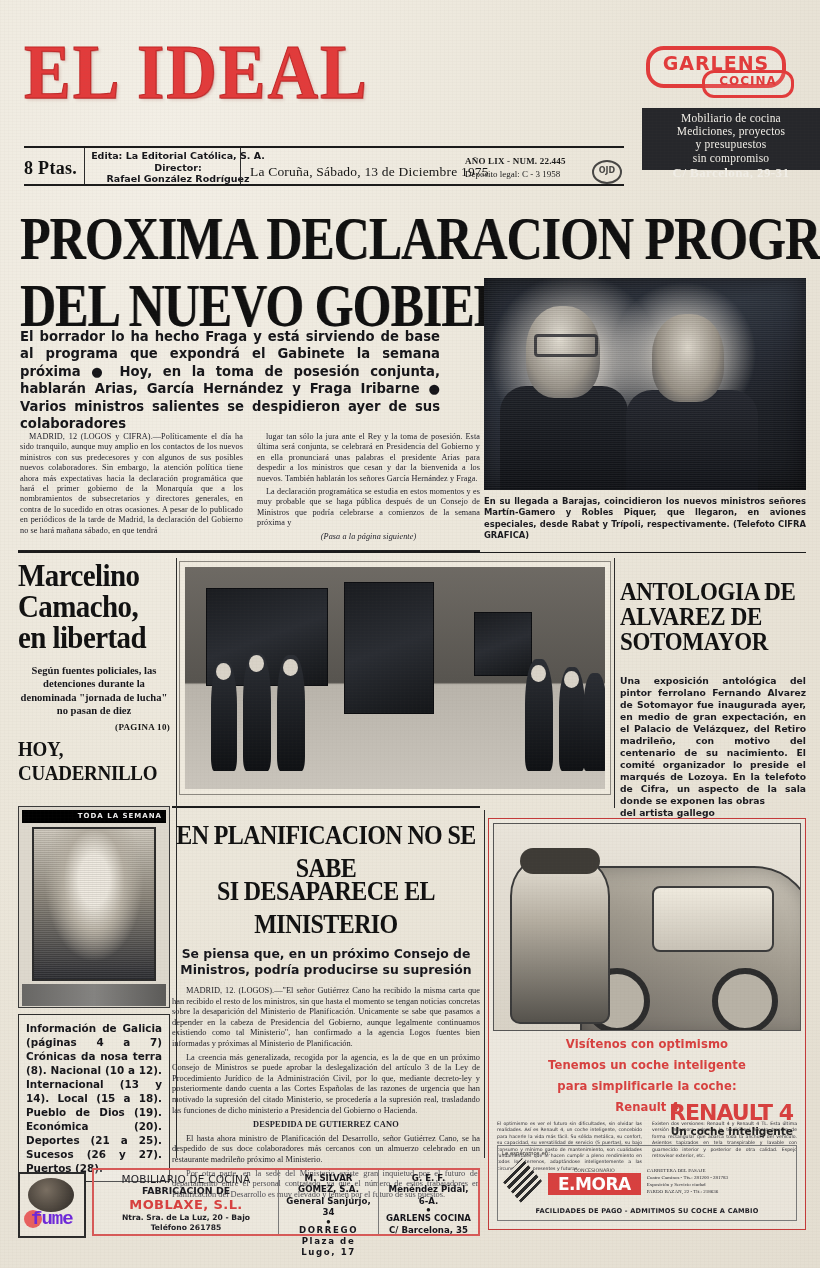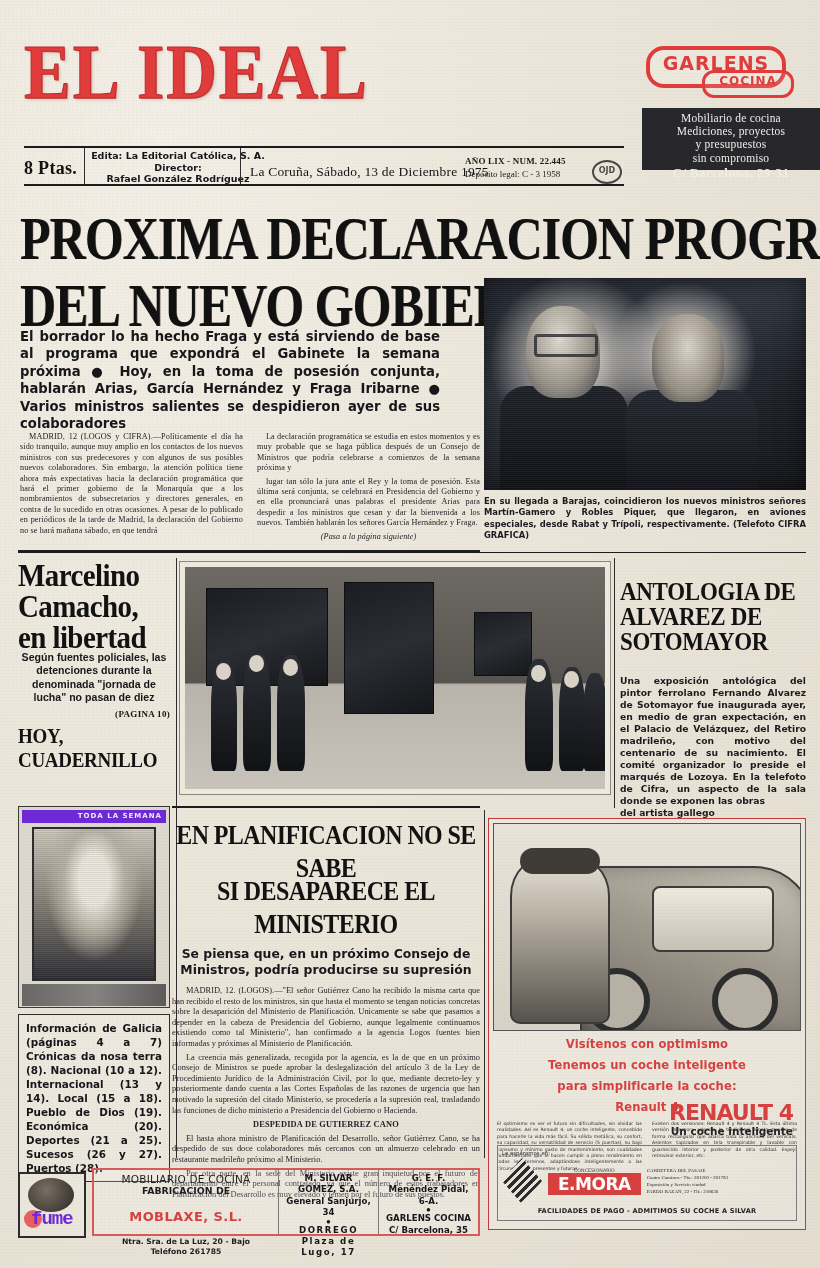--- a/index.html
+++ b/index.html
@@ -132,34 +132,34 @@
 
   .rule-h{position:absolute;background:#1c1c1c;}
 
   
   .leftcol{position:absolute;left:18px;top:558px;width:152px;}
   .camacho-hl{
     font-family:"Liberation Serif",serif;font-weight:700;font-size:29px;line-height:31px;
     color:#111;letter-spacing:-.6px;transform:scaleY(1.12);transform-origin:left top;
   }
   .camacho-sub{
-    margin-top:0;font-family:Liberation Sans, sans-serif;font-weight:700;font-size:10.6px;
+    margin-top:13px;font-family:Liberation Serif, serif;font-weight:700;font-size:10.6px;
     line-height:13.4px;text-align:center;color:#17171c;
   }
   .pagina{margin-top:4px;text-align:right;font-family:"Liberation Serif",serif;
     font-weight:700;font-size:9px;letter-spacing:.3px;}
   .cuadernillo{
     margin-top:6px;font-family:"Liberation Serif",serif;font-weight:700;font-size:19px;
     letter-spacing:-.3px;color:#111;transform:scaleY(1.08);transform-origin:left top;
   }
   .magad{
     position:absolute;left:18px;top:806px;width:152px;height:202px;
     border:1px solid #3a3a3a;background:#ddd8cd;box-sizing:border-box;padding:3px;
   }
-  .magad .bar{height:13px;background:#6d28d9;color:#eee;font-size:7px;font-family:"DejaVu Sans",sans-serif;
+  .magad .bar{height:13px;background:#000000;color:#eee;font-size:7px;font-family:"DejaVu Sans",sans-serif;
     font-weight:700;letter-spacing:1px;text-align:right;padding-right:4px;line-height:13px;}
   .magad .face{
     margin:4px auto 0;width:120px;height:150px;border:2px solid #2b2b2b;
     background:
       radial-gradient(ellipse at 50% 34%, #efeae0 0 18%, #b9b2a5 36%, rgba(0,0,0,0) 58%),
       linear-gradient(180deg,#cfc9bd 0%,#8b857a 45%,#2b2c31 100%);
     position:relative;overflow:hidden;
   }
   .magad .face:after{content:"";position:absolute;inset:0;
     background:repeating-linear-gradient(0deg,rgba(0,0,0,.09) 0 1px,rgba(255,255,255,.07) 1px 2px);}
@@ -276,21 +276,21 @@
     position:absolute;left:92px;top:1168px;width:388px;height:68px;border:2px solid #d85a58;
     box-sizing:border-box;display:flex;background:rgba(255,255,255,.18);
   }
   .adstrip .cell{padding:3px 5px;box-sizing:border-box;text-align:center;}
   .adstrip .c1{width:185px;border-right:1px solid #7a7a7a;}
   .adstrip .c2{width:100px;border-right:1px solid #7a7a7a;}
   .adstrip .c3{width:99px;}
   .ad-t1{font-family:"DejaVu Sans",sans-serif;font-size:10.5px;letter-spacing:.2px;color:#1c1c22;}
   .ad-t2{font-family:"DejaVu Sans",sans-serif;font-weight:700;font-size:9.4px;color:#1c1c22;}
   .ad-brand{font-family:"DejaVu Sans",sans-serif;font-weight:700;font-size:13px;color:#d8403f;
-    letter-spacing:.4px;margin:13px 0;}
+    letter-spacing:.4px;margin:1px 0;}
   .ad-addr{font-family:"DejaVu Sans",sans-serif;font-weight:700;font-size:7.6px;line-height:10px;color:#1c1c22;}
   .ad-line{font-family:"DejaVu Sans",sans-serif;font-weight:700;font-size:8.6px;line-height:11.4px;color:#15151b;}
   .ad-line.sp{letter-spacing:1.6px;}
   .bullet{font-size:8px;line-height:6px;}
   .vrule{position:absolute;background:#2a2a2a;width:1px;}
 </style>
 </head>
 <body>
 
 <div class="page">
@@ -344,22 +344,22 @@
     <div class="fig f2"></div>
     <div class="glass"></div>
   </div>
   <div class="cap-top">En su llegada a Barajas, coincidieron los nuevos ministros señores Martín-Gamero y Robles Piquer, que llegaron, en aviones especiales, desde Rabat y Trípoli, respectivamente. (Telefoto CIFRA GRAFICA)</div>
 
   <div class="body2">
     <div class="col">
       <p>MADRID, 12 (LOGOS y CIFRA).—Políticamente el día ha sido tranquilo, aunque muy amplio en los contactos de los nuevos ministros con sus predecesores y con algunos de sus posibles nuevos colaboradores. Sin embargo, la atención política tiene ahora más expectativas hacia la declaración programática que hará el primer gobierno de la Monarquía que a los nombramientos de subsecretarios y directores generales, en contra de lo sucedido en otras ocasiones. A pesar de lo publicado en periódicos de la tarde de Madrid, la declaración del Gobierno no se hará mañana sábado, en que tendrá</p>
     </div>
     <div class="col">
+      <p>lugar tan sólo la jura ante el Rey y la toma de posesión. Esta última será conjunta, se celebrará en Presidencia del Gobierno y en ella pronunciará unas palabras el presidente Arias para despedir a los ministros que cesan y dar la bienvenida a los nuevos. También hablarán los señores García Hernández y Fraga.</p>
       <p>La declaración programática se estudia en estos momentos y es muy probable que se haga pública después de un Consejo de Ministros que podría celebrarse a comienzos de la semana próxima y</p>
-      <p>lugar tan sólo la jura ante el Rey y la toma de posesión. Esta última será conjunta, se celebrará en Presidencia del Gobierno y en ella pronunciará unas palabras el presidente Arias para despedir a los ministros que cesan y dar la bienvenida a los nuevos. También hablarán los señores García Hernández y Fraga.</p>
       <p class="ctr">(Pasa a la página siguiente)</p>
     </div>
   </div>
 
   <div class="rule-h" style="left:18px;top:550px;width:462px;height:2px;"></div>
   <div class="rule-h" style="left:18px;top:552px;width:788px;height:1px;"></div>
 
   <div class="leftcol">
     <div class="camacho-hl">Marcelino</div>
     <div class="camacho-hl">Camacho,</div>
@@ -450,21 +450,21 @@
           <div class="conces">CONCESIONARIO</div>
           <div class="emora">E.MORA</div>
         </div>
         <div class="deal-addr">
           <div>CARRETERA DEL PASAJE</div>
           <div>Cuatro Caminos - Tfs.: 281200 - 281783</div>
           <div>Exposición y Servicio ciudad</div>
           <div>PARDO BAZAN, 22 - Tlf.: 218636</div>
         </div>
       </div>
-      <div class="facil">FACILIDADES DE PAGO - ADMITIMOS SU COCHE A SILVAR</div>
+      <div class="facil">FACILIDADES DE PAGO - ADMITIMOS SU COCHE A CAMBIO</div>
     </div>
   </div>
 
   <div class="fume">
     <div class="blob"></div>
     <div class="dot"></div>
     <div class="txt">fume</div>
   </div>
 
   <div class="adstrip">

